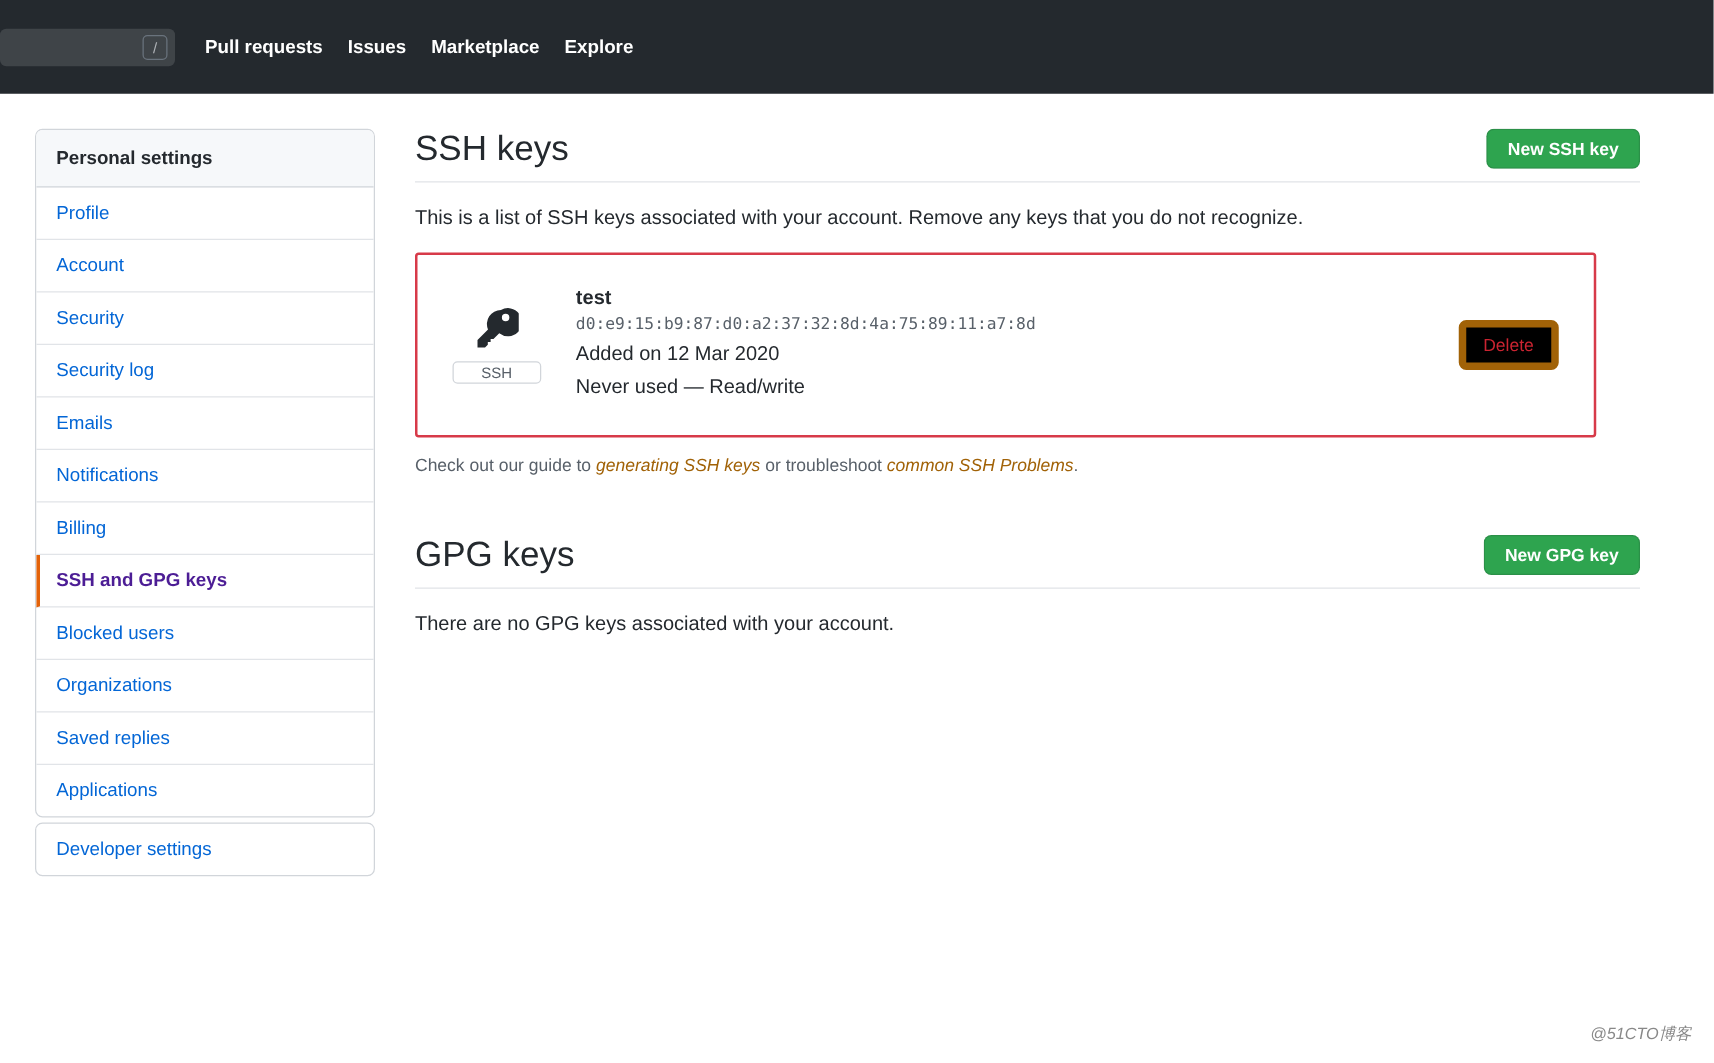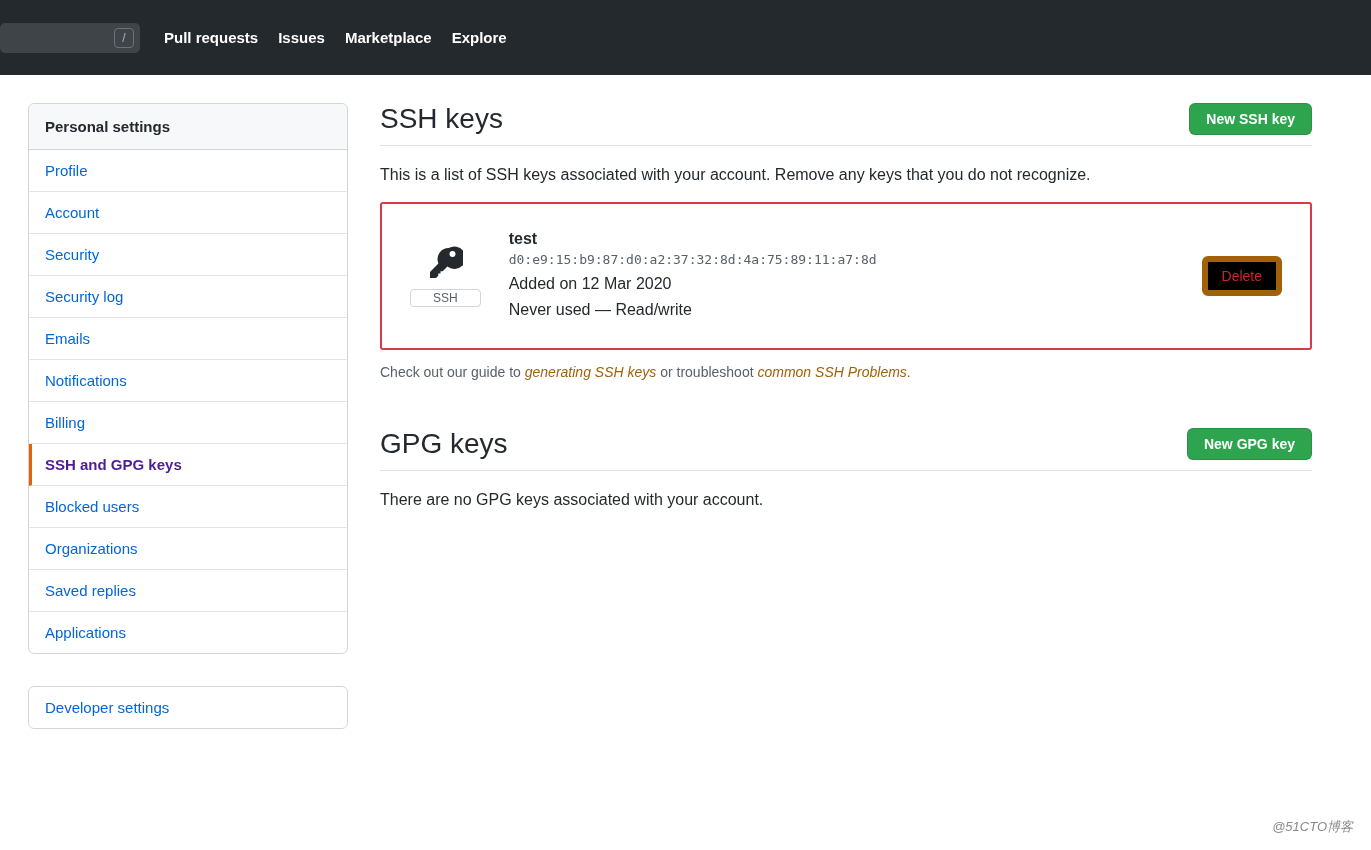--- a/index.html
+++ b/index.html
@@ -51,21 +51,21 @@
     font-weight: 600;
     font-size: 15px;
     cursor: pointer;
   }
   .container {
     display: flex;
     padding: 28px;
     gap: 32px;
     max-width: 1340px;
   }
-  .sidebar { width: 320px; flex-shrink: 0; }
+  .sidebar { width: 272px; flex-shrink: 0; }
   .menu {
     border: 1px solid #d1d5da;
     border-radius: 6px;
     overflow: hidden;
     background: #fff;
   }
   .menu-header {
     padding: 14px 16px;
     font-weight: 600;
     font-size: 15px;
@@ -81,21 +81,21 @@
     border-bottom: 1px solid #e1e4e8;
     cursor: pointer;
   }
   .menu-item:last-child { border-bottom: none; }
   .menu-item.active {
     color: #4c1d95;
     font-weight: 600;
     border-left: 3px solid #e36209;
     padding-left: 13px;
   }
-  .menu.secondary { margin-top: 32px; }
+  .menu.secondary { margin-top: 4px; }
   .main { flex: 1; min-width: 0; }
   .section-header {
     display: flex;
     justify-content: space-between;
     align-items: center;
     border-bottom: 1px solid #e1e4e8;
     padding-bottom: 10px;
     margin-bottom: 20px;
   }
   .section-header h2 {

